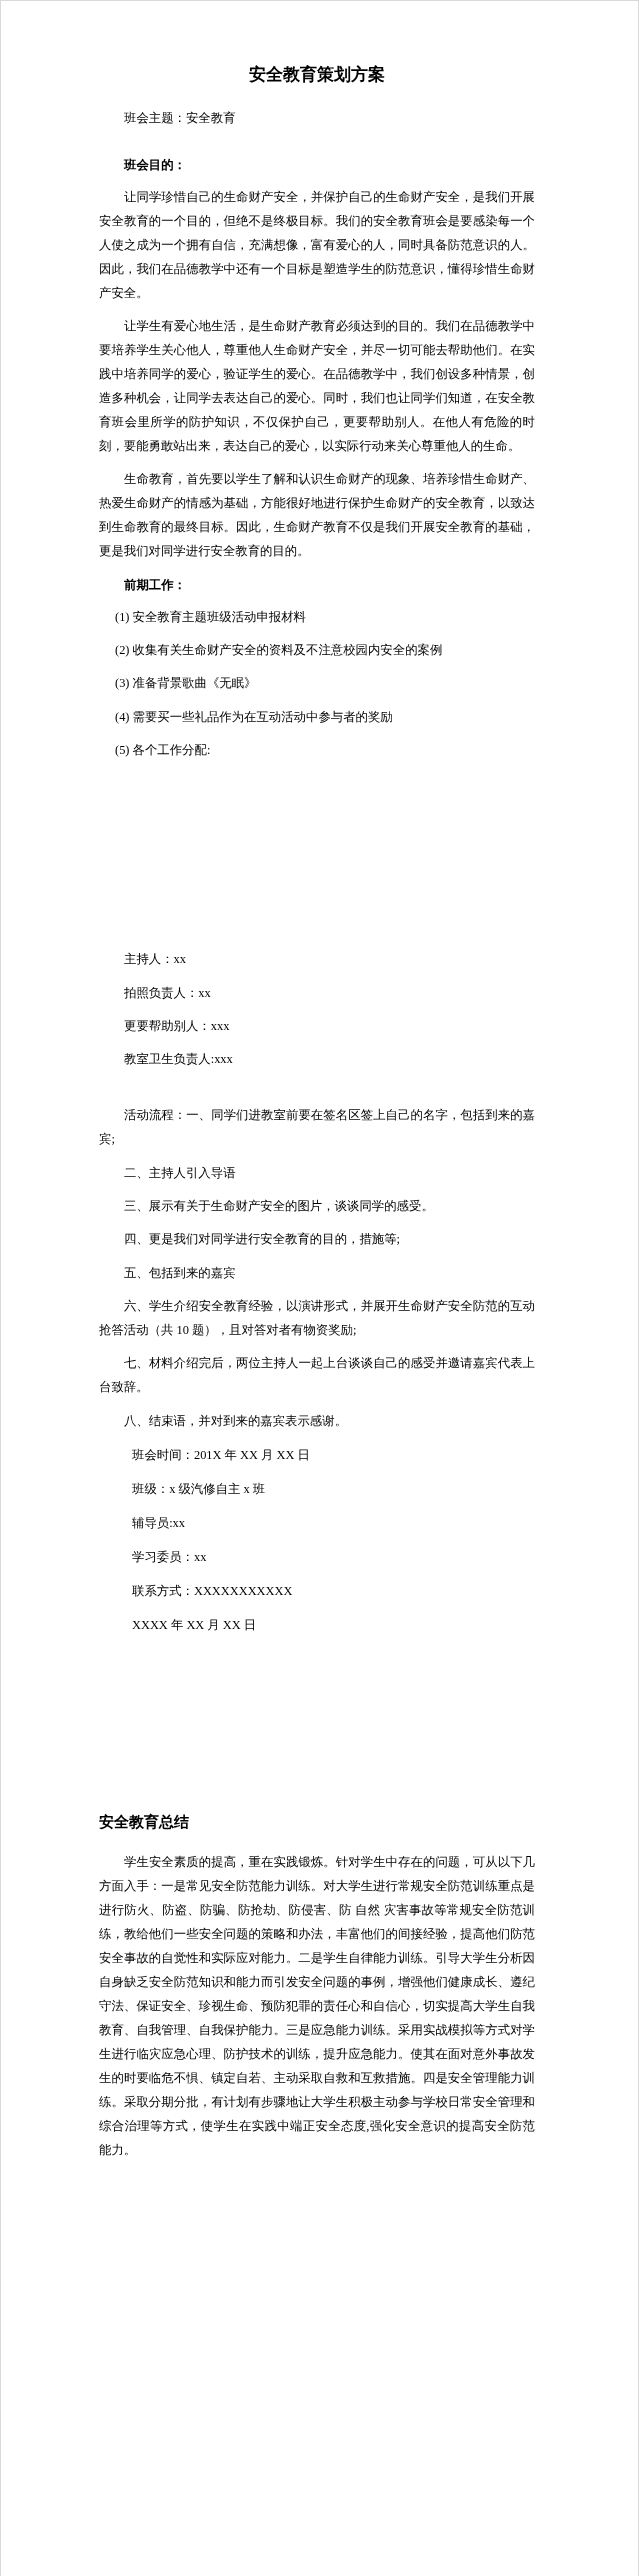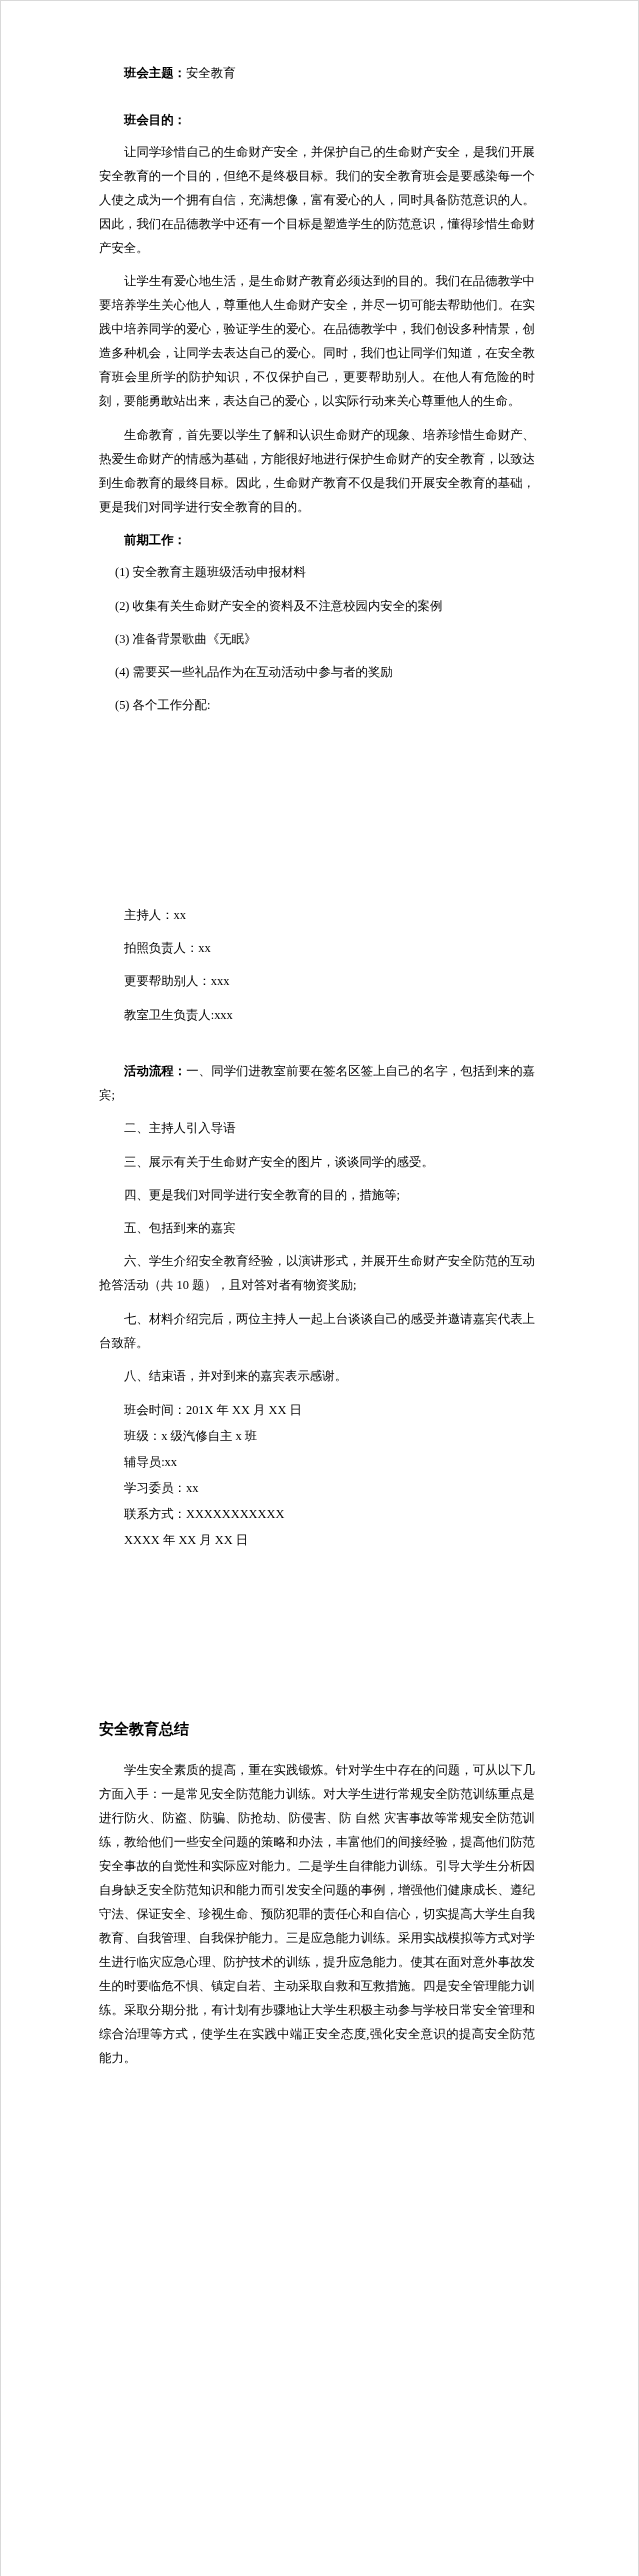--- a/index.html
+++ b/index.html
@@ -32,31 +32,32 @@
   .para, .head, .item, .role, .info, .meta {
     font-size: 12.4px;
     line-height: 24px;
     text-align: justify;
   }
   .meta   { text-indent: 25px; margin: 0 0 23px 0; }
   .head   { font-weight: bold; text-indent: 25px; margin: 0 0 8.2px 0; }
   .para   { text-indent: 25px; margin: 0 0 9.3px 0; }
   .item   { text-indent: 16px; margin: 0 0 9.3px 0; }
   .role   { text-indent: 25px; margin: 0 0 9.3px 0; font-family: Liberation Serif, serif; }
-  .info   { text-indent: 25px; line-height: 26px; margin: 0; }
-  .b      { font-weight: bold; }
+  .info   { text-indent: 25px; line-height: 26px; margin: 8px; }
+  .b      { font-weight: normal; }
   .gap-prework { height: 176px; }
   .gap-flow    { height: 23px; }
   .gap-summary { height: 164px; }
 </style>
 </head>
 <body>
 
 <div class="page">
 
+  <h1 class="title1">安全教育策划方案</h1>
 
   <p class="meta"><span class="b">班会主题：</span><span>安全教育</span></p>
 
   <p class="head">班会目的：</p>
 
   <p class="para">让同学珍惜自己的生命财产安全，并保护自己的生命财产安全，是我们开展安全教育的一个目的，但绝不是终极目标。我们的安全教育班会是要感染每一个人使之成为一个拥有自信，充满想像，富有爱心的人，同时具备防范意识的人。因此，我们在品德教学中还有一个目标是塑造学生的防范意识，懂得珍惜生命财产安全。</p>
   <p class="para">让学生有爱心地生活，是生命财产教育必须达到的目的。我们在品德教学中要培养学生关心他人，尊重他人生命财产安全，并尽一切可能去帮助他们。在实践中培养同学的爱心，验证学生的爱心。在品德教学中，我们创设多种情景，创造多种机会，让同学去表达自己的爱心。同时，我们也让同学们知道，在安全教育班会里所学的防护知识，不仅保护自己，更要帮助别人。在他人有危险的时刻，要能勇敢站出来，表达自己的爱心，以实际行动来关心尊重他人的生命。</p>
   <p class="para">生命教育，首先要以学生了解和认识生命财产的现象、培养珍惜生命财产、热爱生命财产的情感为基础，方能很好地进行保护生命财产的安全教育，以致达到生命教育的最终目标。因此，生命财产教育不仅是我们开展安全教育的基础，更是我们对同学进行安全教育的目的。</p>
 
   <p class="head">前期工作：</p>

